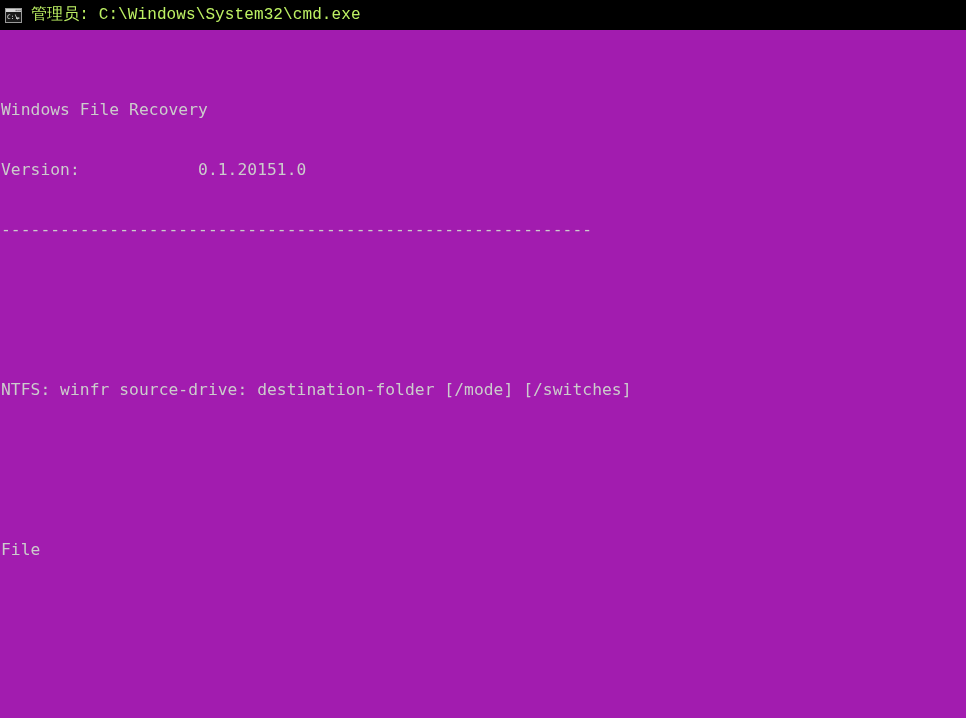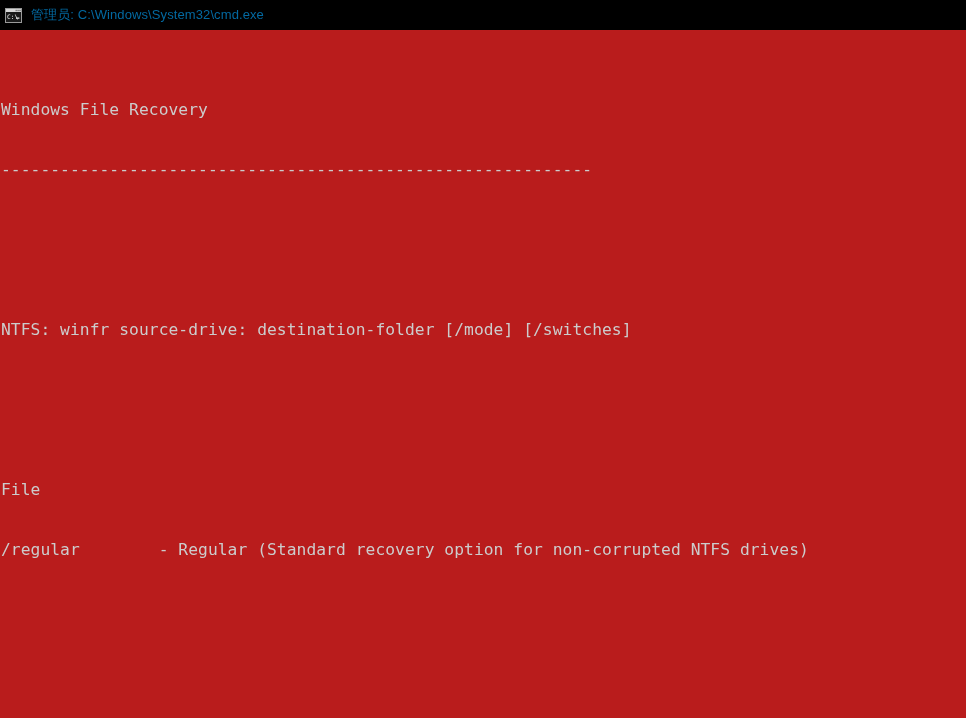--- a/index.html
+++ b/index.html
@@ -25,31 +25,31 @@
   }
   .title-icon {
     width: 17px;
     height: 17px;
     flex: 0 0 17px;
     margin-right: 9px;
     position: relative;
     display: block;
   }
   .title-text {
-    color: #0369a1;
-    font-family: Liberation Sans, sans-serif;
-    font-size: 13px;
+    color: #bef264;
+    font-family: Liberation Mono, monospace;
+    font-size: 16px;
     line-height: 30px;
     white-space: nowrap;
     letter-spacing: 0.1px;
   }
 
   
   .console {
-    background: #b91c1c;
+    background: #a21caf;
     height: 688px;
     padding: 0;
     box-sizing: border-box;
     position: relative;
     text-decoration: underline;
   }
   .screen {
     font-family: "DejaVu Sans Mono", monospace;
     font-size: 16.3px;
     line-height: 20px;
@@ -82,30 +82,30 @@
       <rect x="11" y="10.5" width="3.4" height="1.2" fill="#f0f0f0"></rect>
     </svg>
   </span>
   <span class="title-text">管理员: C:\Windows\System32\cmd.exe</span>
 </div>
 
 <div class="console">
   <div class="screen">
 
     <div class="line">Windows File Recovery</div>
+    <div class="line">Version:            0.1.20151.0</div>
     <div class="line">------------------------------------------------------------</div>
 
     <div class="blank"></div>
 
     <div class="line">NTFS: winfr source-drive: destination-folder [/mode] [/switches]</div>
 
     <div class="blank"></div>
 
     <div class="line">File</div>
-    <div class="line">/regular        - Regular (Standard recovery option for non-corrupted NTFS drives)</div>
     
 
     
 
     
     
     
     
 
     

